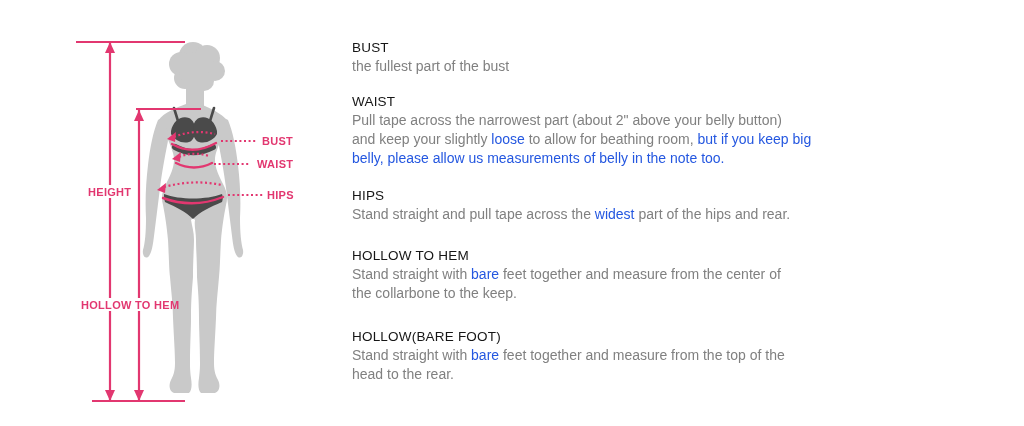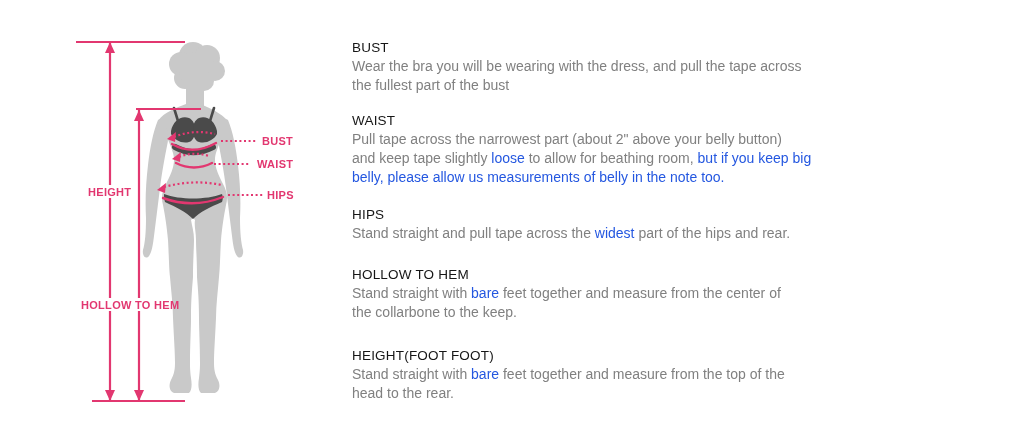--- a/index.html
+++ b/index.html
@@ -168,37 +168,36 @@
       <rect class="label-bg" x="85" y="185" width="46" height="13"></rect>
       <text class="pink-label" x="88" y="196">HEIGHT</text>
       <rect class="label-bg" x="79" y="298" width="90" height="13"></rect>
       <text class="pink-label" x="81" y="309">HOLLOW TO HEM</text>
     </svg>
   </div>
 
   <div class="instructions">
       <div class="section">
         <div class="heading">BUST</div>
-        <div class="line"><span>Wear the bra you will be wearing with the dress, and pull the tape across</span></div>
         <div class="line"><span>the fullest part of the bust</span></div>
       </div>
       <div class="section">
         <div class="heading">WAIST</div>
         <div class="line"><span>Pull tape across the narrowest part (about 2" above your belly button)</span></div>
-        <div class="line"><span>and keep tape slightly </span><span class="blue">loose</span><span> to allow for beathing room,</span><span class="blue"> but if you keep big</span></div>
+        <div class="line"><span>and keep your slightly </span><span class="blue">loose</span><span> to allow for beathing room,</span><span class="blue"> but if you keep big</span></div>
         <div class="line"><span class="blue">belly, please allow us measurements of belly in the note too.</span></div>
       </div>
       <div class="section">
         <div class="heading">HIPS</div>
         <div class="line"><span>Stand straight and pull tape across the </span><span class="blue">widest</span><span> part of the hips and rear.</span></div>
       </div>
       <div class="section">
         <div class="heading">HOLLOW TO HEM</div>
         <div class="line"><span>Stand straight with </span><span class="blue">bare</span><span> feet together and measure from the center of</span></div>
         <div class="line"><span>the collarbone to the keep.</span></div>
       </div>
       <div class="section">
-        <div class="heading">HEIGHT(FOOT FOOT)</div>
+        <div class="heading">HOLLOW(BARE FOOT)</div>
         <div class="line"><span>Stand straight with </span><span class="blue">bare</span><span> feet together and measure from the top of the</span></div>
         <div class="line"><span>head to the rear.</span></div>
       </div>
     </div>
 </div>
 
 </body></html>

